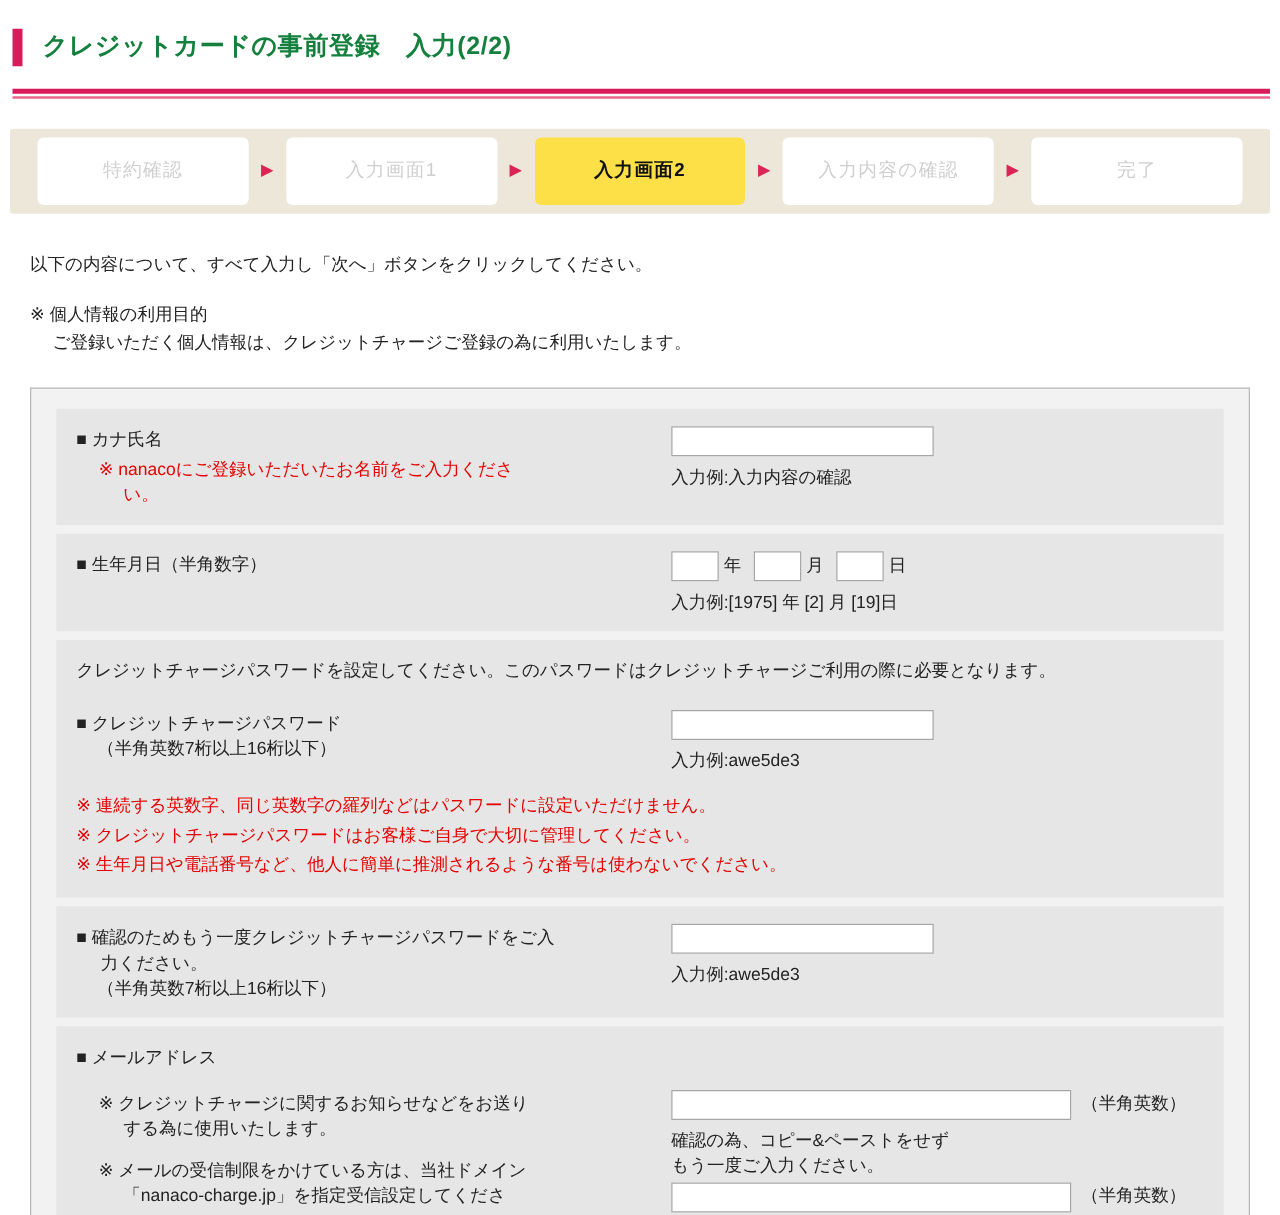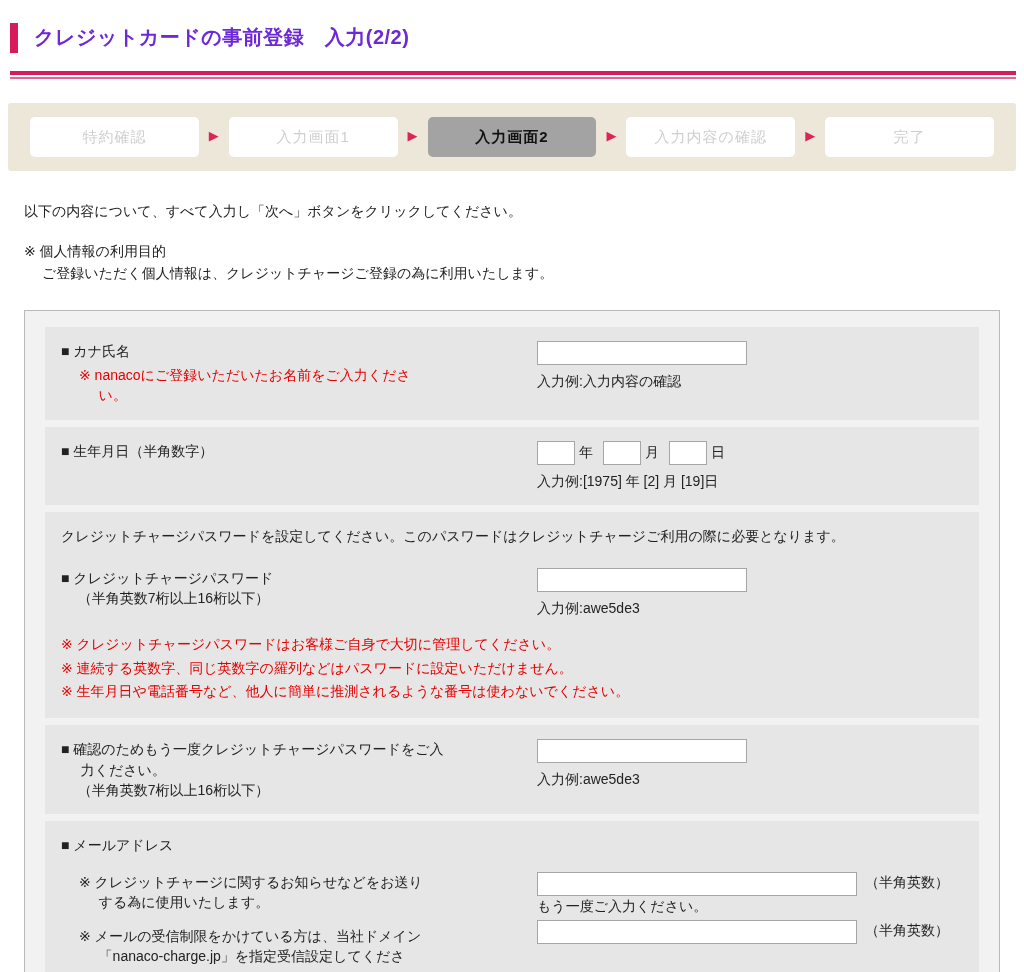--- a/index.html
+++ b/index.html
@@ -8,35 +8,35 @@
     width:1024px; height:972px; overflow:hidden;
     background:#ffffff; color:#222;
     font-family:"Liberation Sans","DejaVu Sans",sans-serif;
     font-size:14px; line-height:1.45;
   }
 
   
   .title-wrap { margin:10px 8px 0 10px; }
   .title-row { display:flex; align-items:center; }
   .title-bar { width:8px; height:30px; background:#d81b5a; margin-right:16px; }
-  .page-title { font-size:20px; font-weight:bold; color:#6d28d9; letter-spacing:.5px; }
+  .page-title { font-size:20px; font-weight:bold; color:#15803d; letter-spacing:.5px; }
   .rule1 { height:4px; background:#d81b5a; margin-top:5px; }
   .rule2 { height:2px; background:#e8658d; margin-top:2px; }
 
   
   .steps {
     margin:24px 8px 0 8px; background:#ece7d9; border-radius:3px;
     padding:9px 22px; display:flex; align-items:center; height:68px;
   }
   .step {
-    flex:1; background:#ffffff; border-radius:5px; height:40px;
+    flex:1; background:#ffffff; border-radius:5px; height:54px;
     display:flex; align-items:center; justify-content:center;
     color:#cfcfcf; font-size:15px; letter-spacing:1px;
   }
-  .step.active { background:#a3a3a3; color:#111; font-weight:bold; }
+  .step.active { background:#fde047; color:#111; font-weight:bold; }
   .step-arrow { width:30px; text-align:center; color:#dc2456; font-size:13px; flex:0 0 30px; }
 
   
   .intro { margin:30px 24px 0 24px; }
   .intro-line { margin-bottom:4px; }
   .privacy-title { margin-top:20px; }
   .privacy-body { margin-left:18px; margin-top:2px; }
 
   
   .form-box {
@@ -150,22 +150,22 @@
       <div class="col-left">
         <div class="flabel">■ クレジットチャージパスワード</div>
         <div class="fsub">（半角英数7桁以上16桁以下）</div>
       </div>
       <div class="col-right">
         <input type="password" class="inp-main" value="" style="">
         <div class="example">入力例:awe5de3</div>
       </div>
     </div>
     <div class="pw-notes red">
+      <div>※ 連続する英数字、同じ英数字の羅列などはパスワードに設定いただけません。</div>
       <div>※ クレジットチャージパスワードはお客様ご自身で大切に管理してください。</div>
-      <div>※ 連続する英数字、同じ英数字の羅列などはパスワードに設定いただけません。</div>
       <div>※ 生年月日や電話番号など、他人に簡単に推測されるような番号は使わないでください。</div>
     </div>
   </div>
 
   <div class="frow two-col">
     <div class="col-left">
       <div class="flabel hang pwc-label">■ 確認のためもう一度クレジットチャージパスワードをご入力ください。</div>
       <div class="fsub">（半角英数7桁以上16桁以下）</div>
     </div>
     <div class="col-right">
@@ -181,20 +181,21 @@
         <div class="mail-notes">
           <div class="hang">※ クレジットチャージに関するお知らせなどをお送りする為に使用いたします。</div>
           <div class="hang mail-note2">※ メールの受信制限をかけている方は、当社ドメイン「nanaco-charge.jp」を指定受信設定してくださ</div>
         </div>
       </div>
       <div class="col-right">
         <div class="mail-line">
           <input type="text" class="inp-mail" value="" style="">
           <span class="mail-suffix">（半角英数）</span>
         </div>
+        <div class="mail-hint">確認の為、コピー&amp;ペーストをせず</div>
         <div>もう一度ご入力ください。</div>
         <div class="mail-line mail-line2">
           <input type="text" class="inp-mail" value="" style="">
           <span class="mail-suffix">（半角英数）</span>
         </div>
       </div>
     </div>
   </div>
 
 </div>

